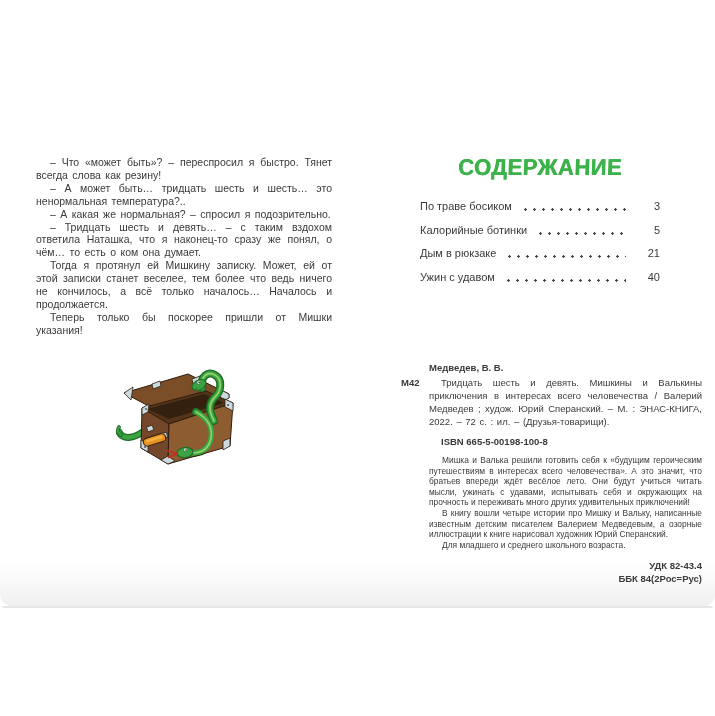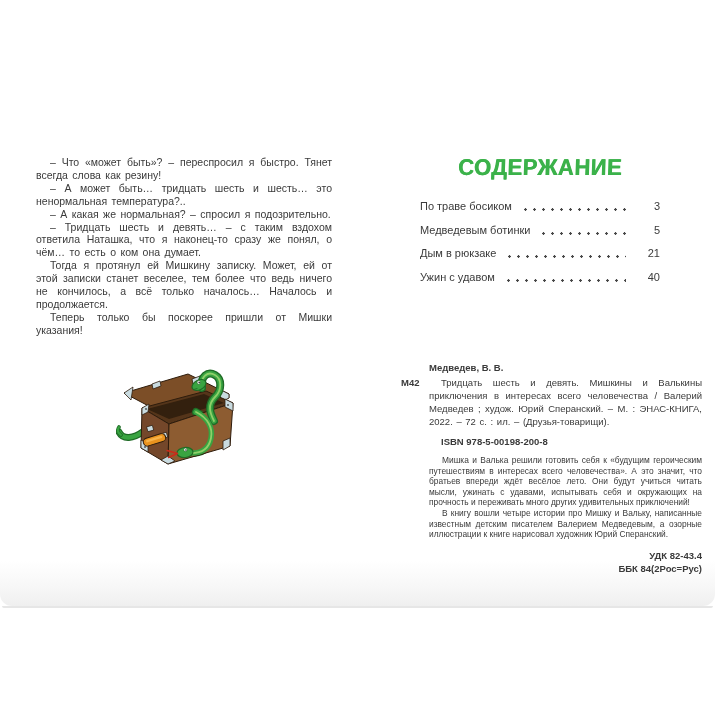--- a/index.html
+++ b/index.html
@@ -238,21 +238,21 @@
 
   <div class="toc-title">СОДЕРЖАНИЕ</div>
 
   <div class="toc-list">
     <div class="toc-row">
       <span class="toc-label">По траве босиком</span>
       <span class="toc-leader"></span>
       <span class="toc-page">3</span>
     </div>
     <div class="toc-row">
-      <span class="toc-label">Медведевым ботинки</span>
+      <span class="toc-label">Калорийные ботинки</span>
       <span class="toc-leader"></span>
       <span class="toc-page">5</span>
     </div>
     <div class="toc-row">
       <span class="toc-label">Дым в рюкзаке</span>
       <span class="toc-leader"></span>
       <span class="toc-page">21</span>
     </div>
     <div class="toc-row">
       <span class="toc-label">Ужин с удавом</span>
@@ -260,24 +260,25 @@
       <span class="toc-page">40</span>
     </div>
   </div>
 
   <div class="imprint">
     <div class="imprint-author">Медведев, В. В.</div>
     <div class="imprint-entry">
       <span class="imprint-code">М42</span>
       <p class="imprint-bib">Тридцать шесть и девять. Мишкины и Валькины приключения в интересах всего человечества / Валерий Медведев ; худож. Юрий Сперанский. – М. : ЭНАС-КНИГА, 2022. – 72 с. : ил. – (Друзья-товарищи).</p>
     </div>
-    <div class="imprint-isbn">ISBN 978-5-00198-200-8</div>
+    <div class="imprint-isbn">ISBN 665-5-00198-100-8</div>
     <div class="annotation">
       <p>Мишка и Валька решили готовить себя к «будущим героическим путешествиям в интересах всего человечества». А это значит, что братьев впереди ждёт весёлое лето. Они будут учиться читать мысли, ужинать с удавами, испытывать себя и окружающих на прочность и переживать много других удивительных приключений!</p>
       <p>В книгу вошли четыре истории про Мишку и Вальку, написанные известным детским писателем Валерием Медведевым, а озорные иллюстрации к книге нарисовал художник Юрий Сперанский.</p>
+      <p>Для младшего и среднего школьного возраста.</p>
     </div>
     <div class="udk-bbk">
       <div>УДК 82-43.4</div>
       <div>ББК 84(2Рос=Рус)</div>
     </div>
   </div>
 
   <div class="bottom-shadow"></div>
   <div class="bottom-edge"></div>
 </div>

